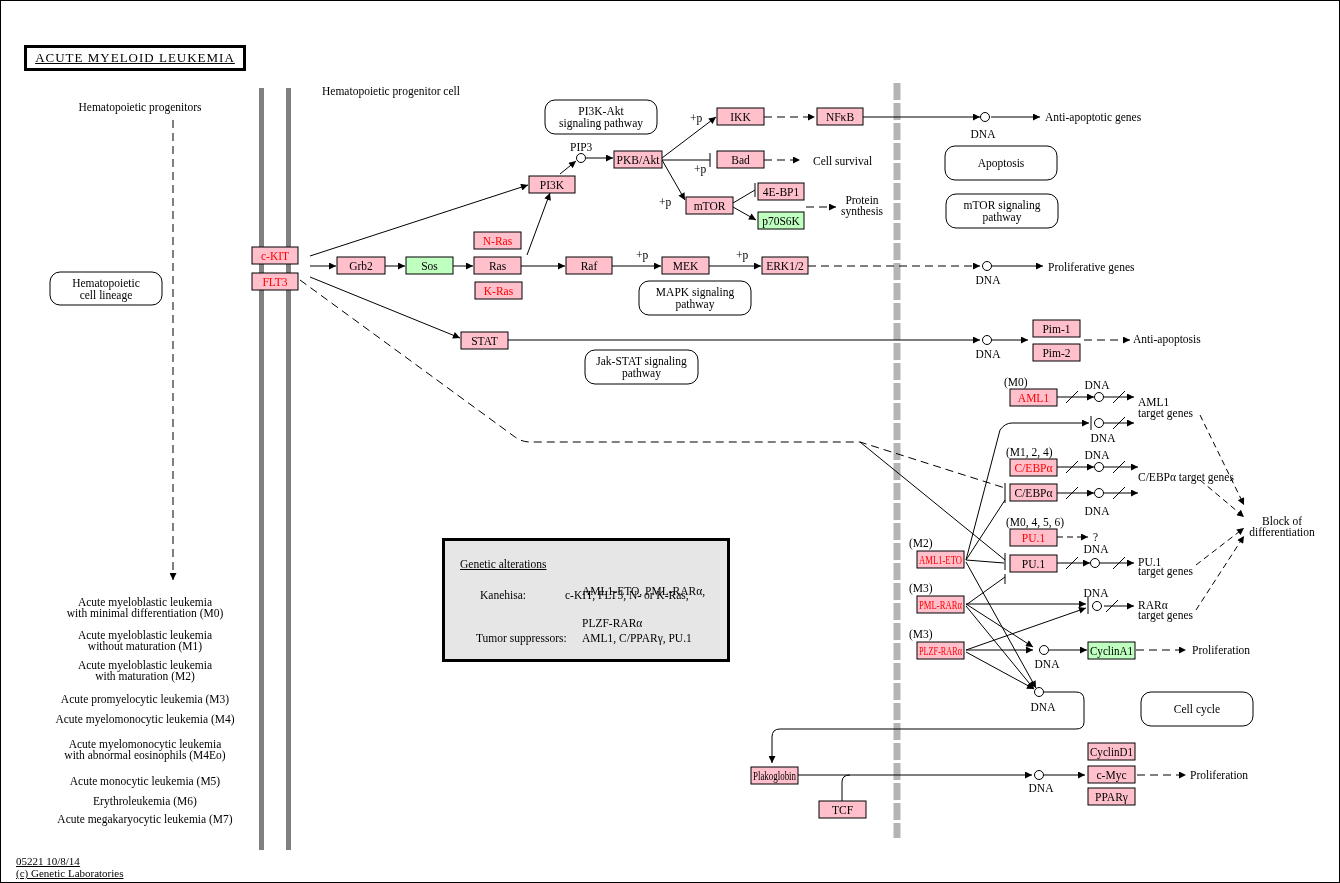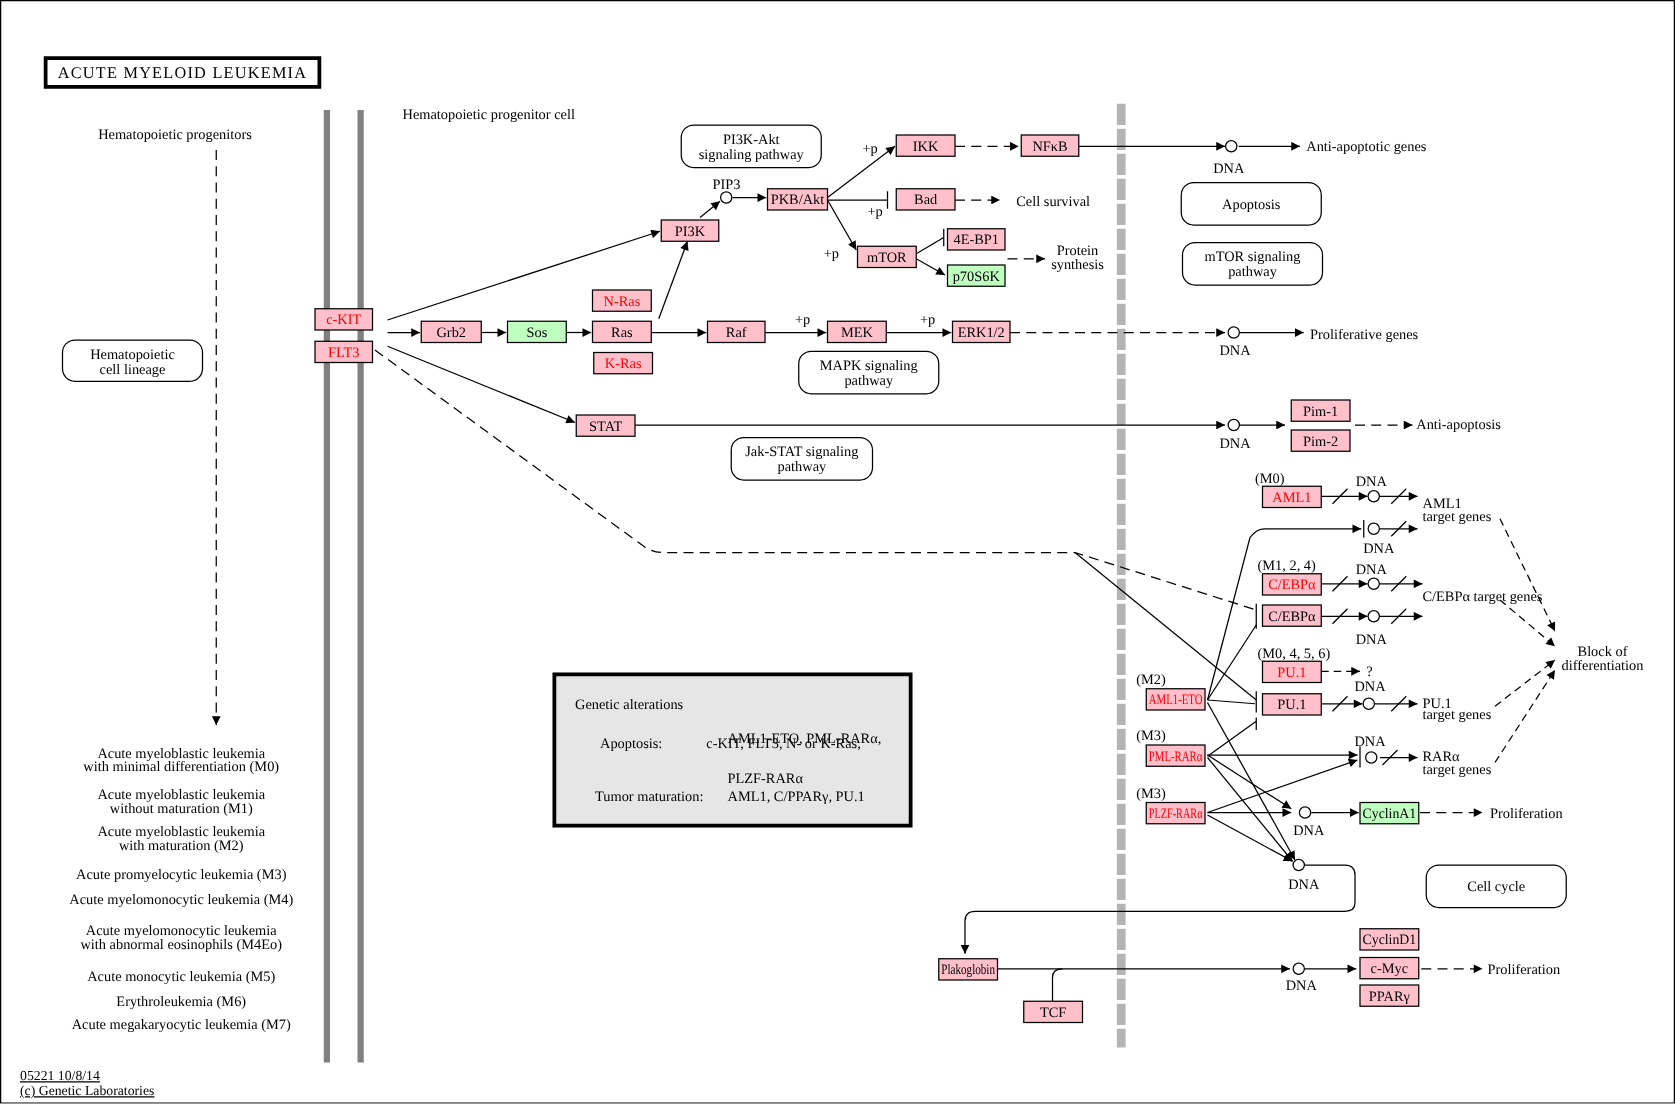--- a/index.html
+++ b/index.html
@@ -1,23 +1,23 @@
 <!DOCTYPE html>
 <html><head>
 <meta charset="utf-8">
 <style>
   html,body{margin:0;padding:0;background:#fff;}
   #canvas{position:relative;width:1340px;height:883px;background:#fff;overflow:hidden;font-family:"Liberation Serif","DejaVu Serif",serif;}
   #frame{position:absolute;left:0;top:0;width:1338px;height:881px;border:1px solid #000;}
   svg{position:absolute;left:0;top:0;}
   .txt{font-family:"Liberation Serif","DejaVu Serif",serif;font-size:11.5px;fill:#000;}
   .gene{font-family:"Liberation Serif","DejaVu Serif",serif;font-size:11.5px;}
-  .title-box{position:absolute;left:35px;top:45px;width:222px;height:26px;border:3px solid #000;box-sizing:border-box;display:flex;align-items:center;justify-content:center;font-size:13px;letter-spacing:1px;}
+  .title-box{position:absolute;left:24px;top:45px;width:222px;height:26px;border:3px solid #000;box-sizing:border-box;display:flex;align-items:center;justify-content:center;font-size:13px;letter-spacing:1px;text-decoration:underline;}
   .legend{position:absolute;left:442px;top:538px;width:288px;height:124px;background:#e6e6e6;border:3px solid #000;box-sizing:border-box;font-size:11.5px;}
-  .legend .h{position:absolute;left:15px;top:17px;}
+  .legend .h{position:absolute;left:15px;top:17px;text-decoration:underline;}
   .legend .r{position:absolute;white-space:nowrap;}
   .footer{position:absolute;left:16px;top:855px;font-size:11px;line-height:12px;text-decoration:underline;}
 </style>
 </head>
 <body>
 
 <div id="canvas">
   <div id="frame"></div>
 
   <svg id="diagram" width="1340" height="883">
@@ -365,25 +365,25 @@
         <text x="145" y="785" text-anchor="middle" class="txt">Acute monocytic leukemia (M5)</text>
         <text x="145" y="805" text-anchor="middle" class="txt">Erythroleukemia (M6)</text>
         <text x="145" y="823" text-anchor="middle" class="txt">Acute megakaryocytic leukemia (M7)</text>
       </g>
   </svg>
 
   <div class="title-box">ACUTE MYELOID LEUKEMIA</div>
 
   <div class="legend">
     <span class="h">Genetic alterations</span>
-    <span class="r" style="left:35px;top:48px">Apoptosis:</span>
+    <span class="r" style="left:35px;top:48px">Kanehisa:</span>
     <span class="r" style="left:120px;top:48px">c-KIT, FLT3, N- or K-Ras,</span>
     <span class="r" style="left:137px;top:44px">AML1-ETO, PML-RARα,</span>
     <span class="r" style="left:137px;top:76px">PLZF-RARα</span>
-    <span class="r" style="left:31px;top:91px">Tumor maturation:</span>
+    <span class="r" style="left:31px;top:91px">Tumor suppressors:</span>
     <span class="r" style="left:137px;top:91px">AML1, C/PPARγ, PU.1</span>
   </div>
 
   <div class="footer">
     <div>05221 10/8/14</div>
     <div>(c) Genetic Laboratories</div>
   </div>
 </div>
 
 </body></html>

